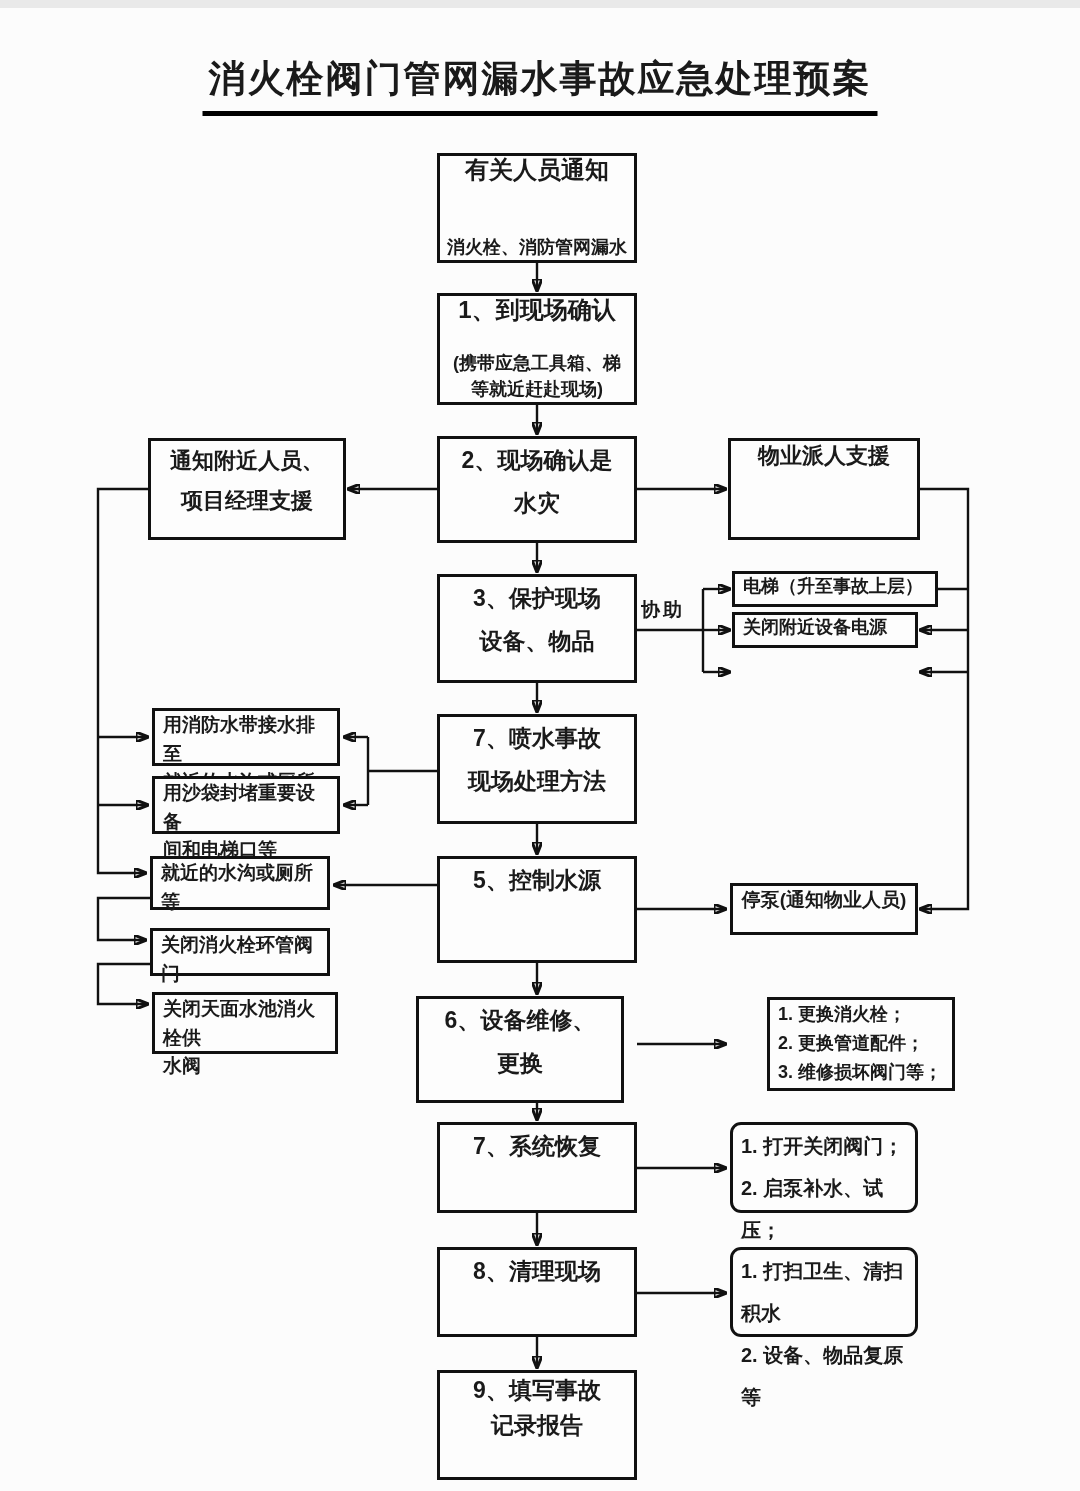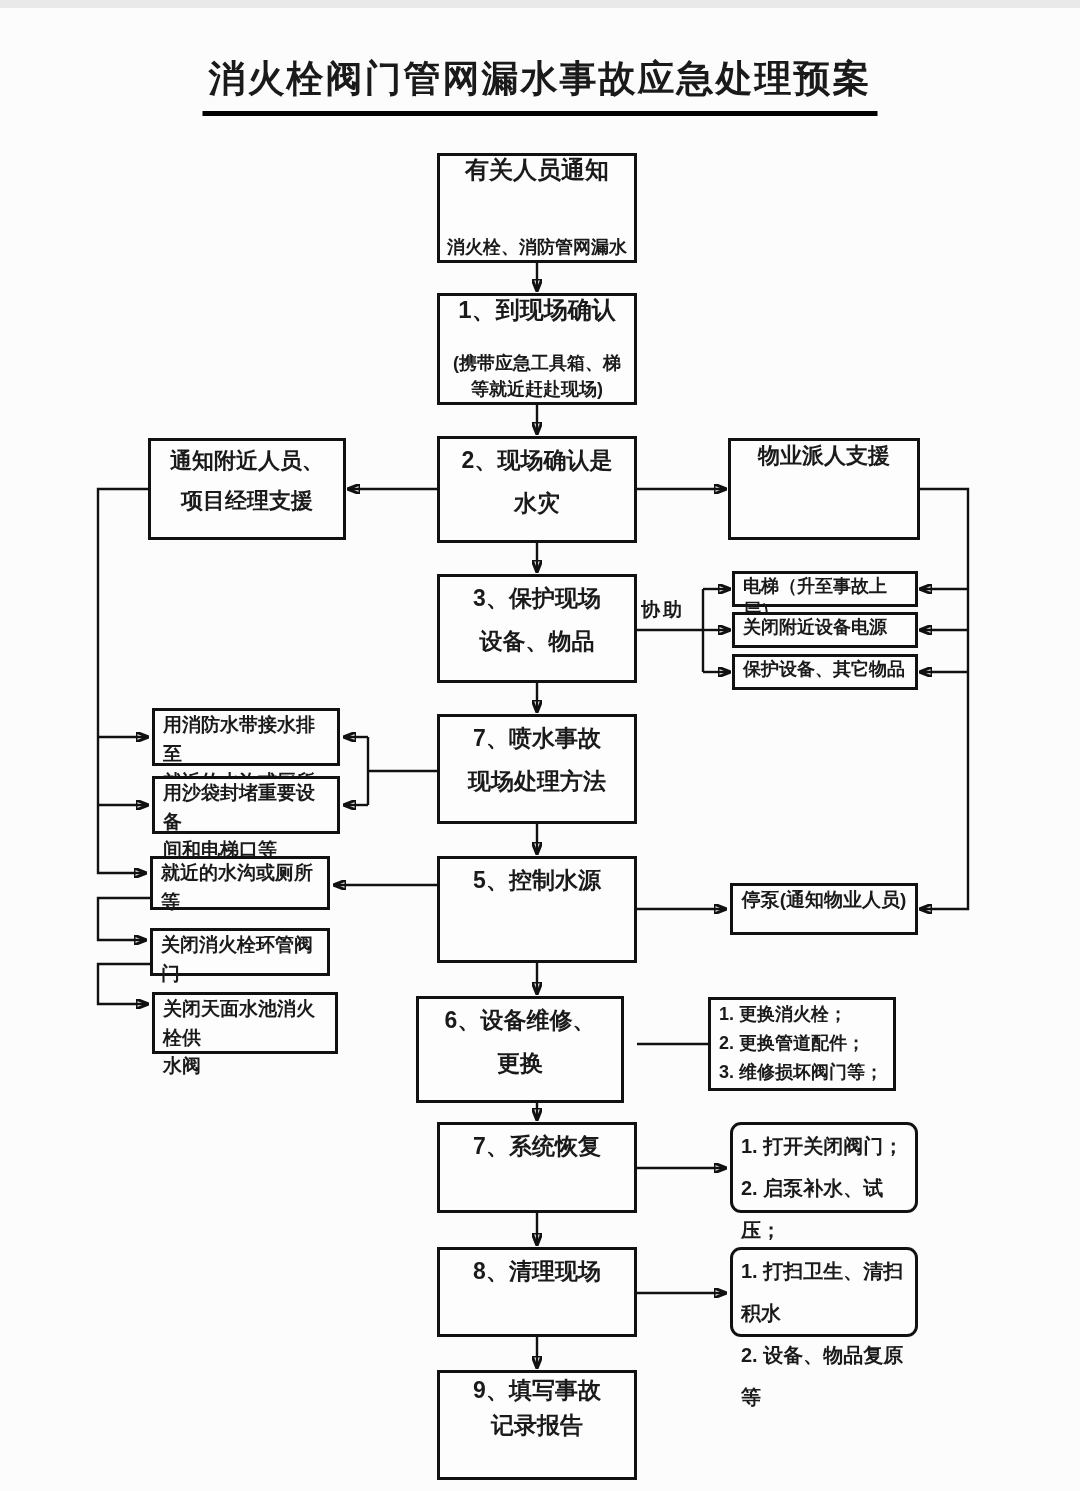--- a/index.html
+++ b/index.html
@@ -123,25 +123,24 @@
   <div class="box side left-al" style="left:152px;top:700px;width:188px;height:58px">用消防水带接水排至
 就近的水沟或厕所等</div>
   <div class="box side left-al" style="left:152px;top:768px;width:188px;height:58px">用沙袋封堵重要设备
 间和电梯口等</div>
   <div class="box side left-al" style="left:150px;top:848px;width:180px;height:54px">就近的水沟或厕所等</div>
   <div class="box side left-al" style="left:150px;top:920px;width:180px;height:48px">关闭消火栓环管阀门</div>
   <div class="box side left-al" style="left:152px;top:984px;width:186px;height:62px">关闭天面水池消火栓供
 水阀</div>
 
   <div class="box" style="left:728px;top:430px;width:192px;height:102px;font-size:22px">物业派人支援</div>
-  <div class="box small left-al" style="left:732px;top:563px;width:186px;height:36px">电梯（升至事故上层）</div>
+  <div class="box small left-al" style="left:732px;top:563px;width:206px;height:36px">电梯（升至事故上层）</div>
   <div class="box small left-al" style="left:732px;top:604px;width:186px;height:36px">关闭附近设备电源</div>
-  <div class="box small left-al" style="left:732px;top:646px;width:186px;height:36px">保护设备、其它物品</div>
   <div class="box side" style="left:730px;top:875px;width:188px;height:52px">停泵(通知物业人员)</div>
-  <div class="box list left-al" style="left:708px;top:989px;width:188px;height:94px">1. 更换消火栓；
+  <div class="box list left-al" style="left:767px;top:989px;width:188px;height:94px">1. 更换消火栓；
 2. 更换管道配件；
 3. 维修损坏阀门等；</div>
   <div class="box list2 left-al" style="left:730px;top:1114px;width:188px;height:91px">1. 打开关闭阀门；
 2. 启泵补水、试压；</div>
   <div class="box list2 left-al" style="left:730px;top:1239px;width:188px;height:90px">1. 打扫卫生、清扫积水
 2. 设备、物品复原等</div>
 
   <div class="faintline"></div>
 </div>
 

